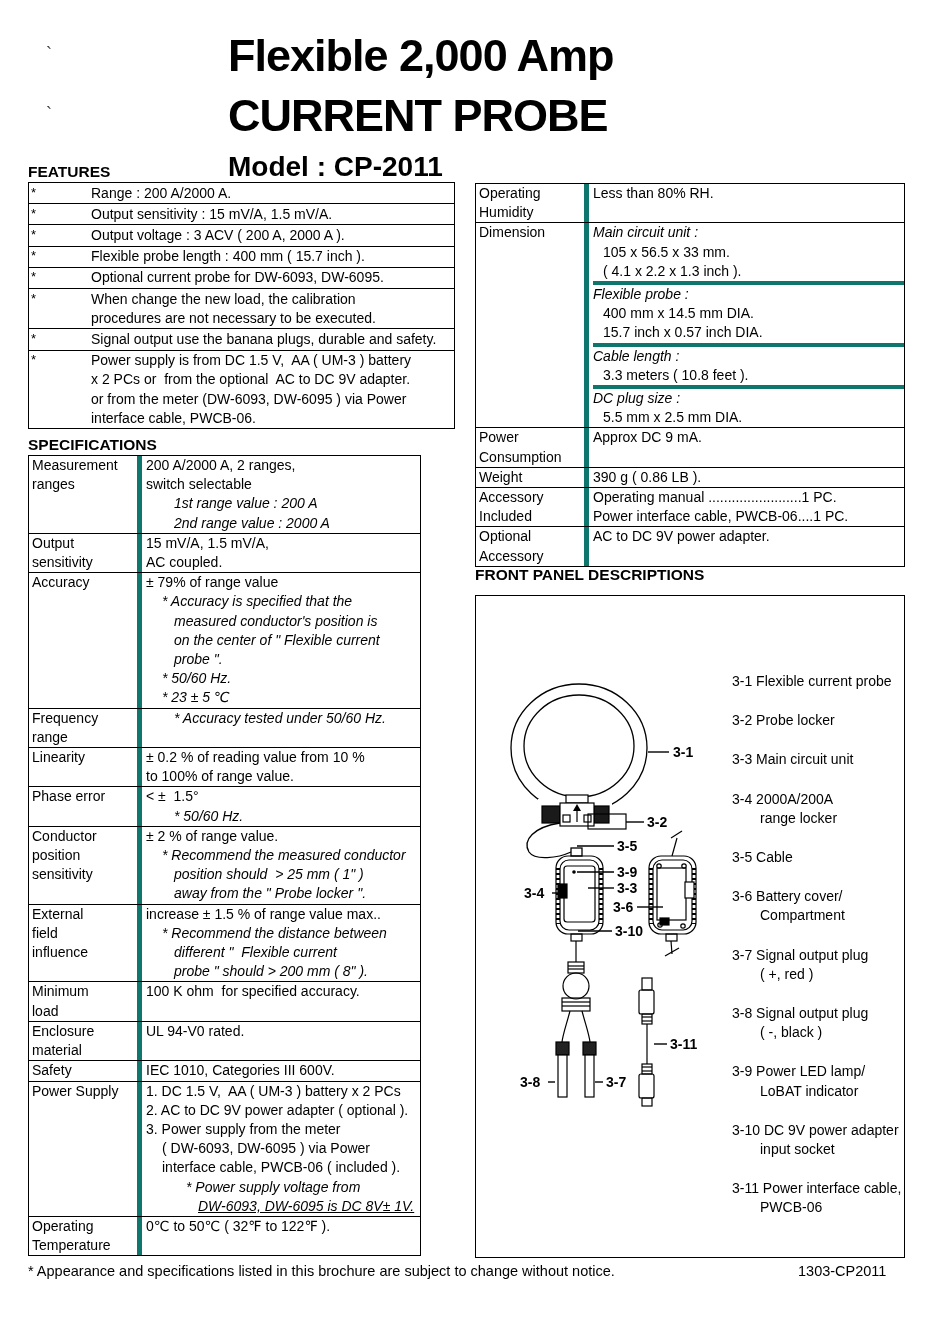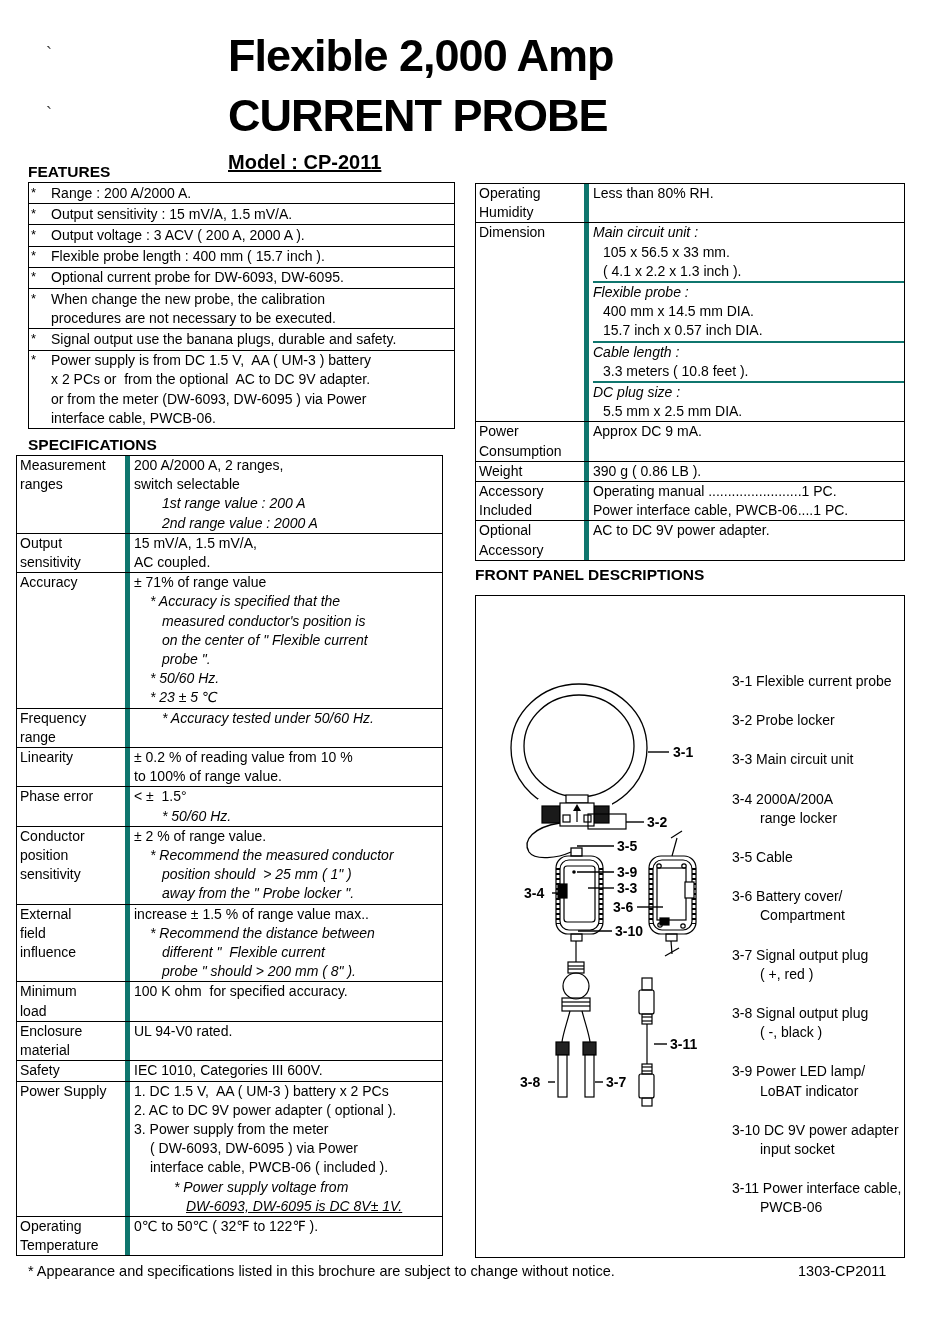--- a/index.html
+++ b/index.html
@@ -9,35 +9,35 @@
   .ln{white-space:pre;line-height:19.2px;min-height:19.2px;}
   .it{font-style:italic;}
   .ind1{padding-left:10px;}
   .ind2{padding-left:16px;}
   .ind3{padding-left:28px;}
   .ind4{padding-left:40px;}
   .ind5{padding-left:52px;text-decoration:underline;}
 
   .title-block{left:228px;top:26px;}
   .title-line{font-size:45px;font-weight:bold;line-height:60px;letter-spacing:-1px;}
-  .model-line{font-size:20px;font-weight:bold;margin-top:5px;text-decoration:underline;}
+  .model-line{font-size:28px;font-weight:bold;margin-top:5px;}
 
   .sec-heading{font-weight:bold;font-size:15.5px;letter-spacing:0;}
 
   .box-table{box-sizing:border-box;border:1px solid #000;background:#fff;}
   .feat-row{display:flex;border-top:1px solid #000;padding:0.5px 2px;}
   .feat-row:first-child{border-top:none;}
   .feat-ast{width:20px;font-size:13px;padding-top:1px;}
-  .feat-text{flex:1;}
+  .feat-text{flex:1;margin-left:40px;}
 
   .spec-row{display:flex;border-top:1px solid #000;}
   .spec-row:first-child{border-top:none;}
   .spec-label{box-sizing:border-box;width:113px;border-right:5px solid #0f766e;padding:0 3px 0 3px;}
   .spec-val{flex:1;padding:0 0 0 4px;}
-  .grp{border-top:2px solid #0f766e;}
+  .grp{border-top:4px solid #0f766e;}
   .grp:first-child{border-top:none;}
 
   .panel-box{box-sizing:border-box;border:1px solid #000;}
   .panel-item{margin-bottom:20px;}
   .panel-item .cont{padding-left:28px;}
 
   .footer-note{font-size:14.5px;}
   .stray{font-size:18px;color:#444;}
 
   svg text{font-family:"Liberation Sans","DejaVu Sans",sans-serif;font-weight:bold;font-size:14px;fill:#000;}
@@ -84,21 +84,21 @@
       </div>
       <div class="feat-row">
         <span class="feat-ast">*</span>
         <div class="feat-text">
           <div class="ln">Optional current probe for DW-6093, DW-6095.</div>
         </div>
       </div>
       <div class="feat-row">
         <span class="feat-ast">*</span>
         <div class="feat-text">
-          <div class="ln">When change the new probe, the calibration</div>
+          <div class="ln">When change the new load, the calibration</div>
           <div class="ln">procedures are not necessary to be executed.</div>
         </div>
       </div>
       <div class="feat-row">
         <span class="feat-ast">*</span>
         <div class="feat-text">
           <div class="ln">Signal output use the banana plugs, durable and safety.</div>
         </div>
       </div>
       <div class="feat-row">
@@ -106,21 +106,21 @@
         <div class="feat-text">
           <div class="ln">Power supply is from DC 1.5 V,  AA ( UM-3 ) battery</div>
           <div class="ln">x 2 PCs or  from the optional  AC to DC 9V adapter.</div>
           <div class="ln">or from the meter (DW-6093, DW-6095 ) via Power</div>
           <div class="ln">interface cable, PWCB-06.</div>
         </div>
       </div>
     </div>
 
   <div class="abs sec-heading" style="left:28px;top:436px;">SPECIFICATIONS</div>
-  <div class="abs box-table" style="left:16px;top:455px;width:427px;">
+  <div class="abs box-table" style="left:28px;top:455px;width:393px;">
       <div class="spec-row">
         <div class="spec-label">
           <div class="ln">Measurement</div>
           <div class="ln">ranges</div>
         </div>
         <div class="spec-val">
           <div class="ln">200 A/2000 A, 2 ranges,</div>
           <div class="ln">switch selectable</div>
           <div class="ln it ind3">1st range value : 200 A</div>
           <div class="ln it ind3">2nd range value : 2000 A</div>
@@ -134,21 +134,21 @@
         <div class="spec-val">
           <div class="ln">15 mV/A, 1.5 mV/A,</div>
           <div class="ln">AC coupled.</div>
         </div>
       </div>
       <div class="spec-row">
         <div class="spec-label">
           <div class="ln">Accuracy</div>
         </div>
         <div class="spec-val">
-          <div class="ln">± 71% of range value</div>
+          <div class="ln">± 79% of range value</div>
           <div class="ln it ind2">* Accuracy is specified that the</div>
           <div class="ln it ind3">measured conductor's position is</div>
           <div class="ln it ind3">on the center of " Flexible current</div>
           <div class="ln it ind3">probe ".</div>
           <div class="ln it ind2">* 50/60 Hz.</div>
           <div class="ln it ind2">* 23 ± 5 ℃</div>
         </div>
       </div>
       <div class="spec-row">
         <div class="spec-label">

